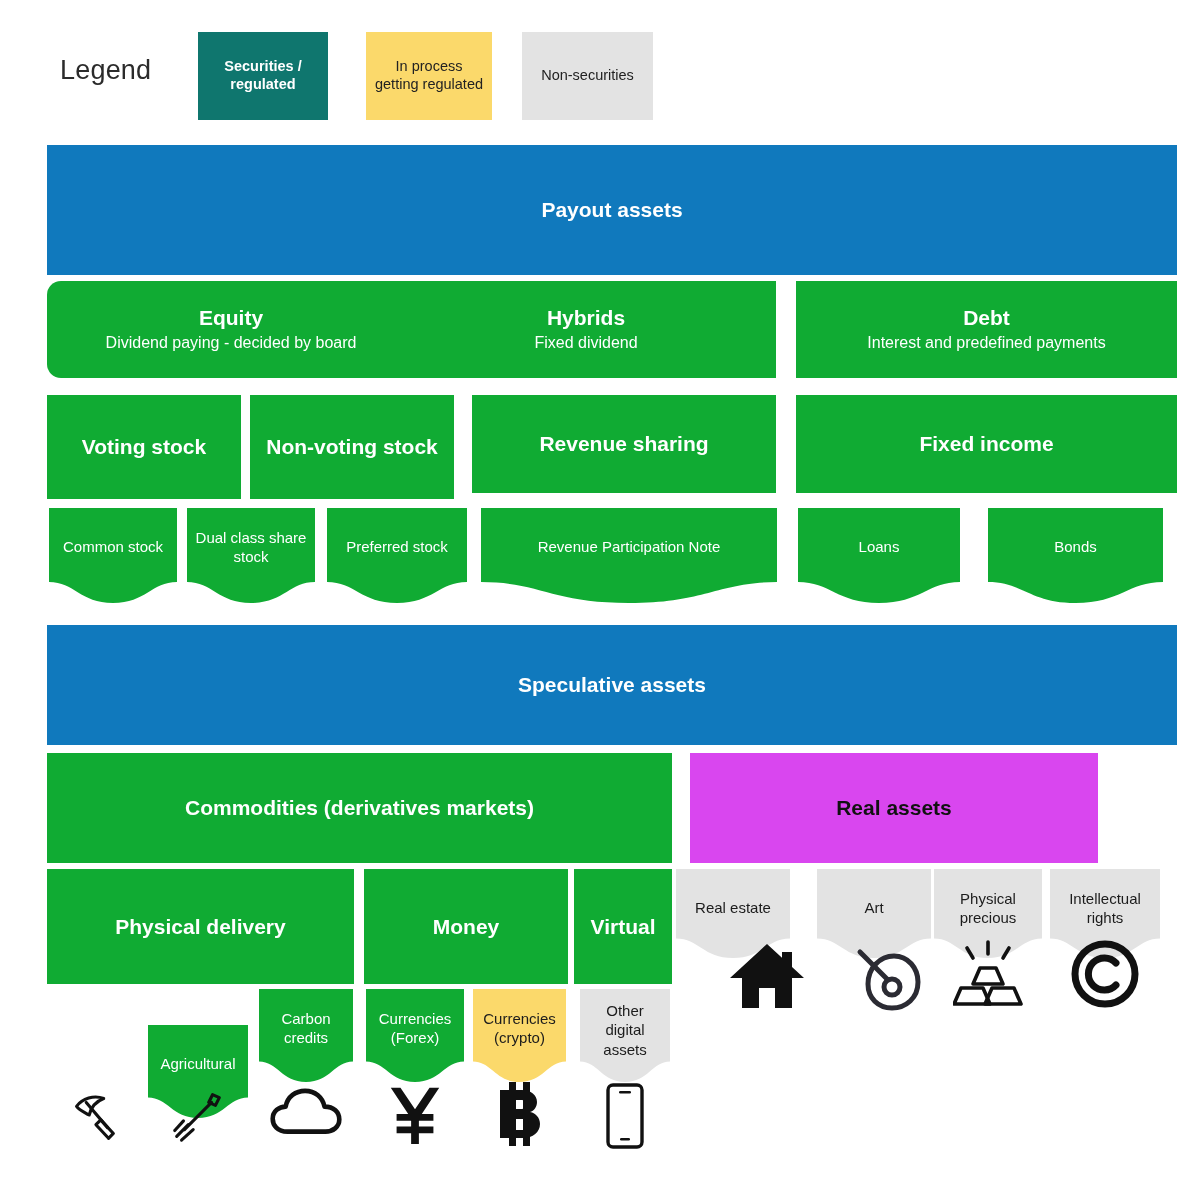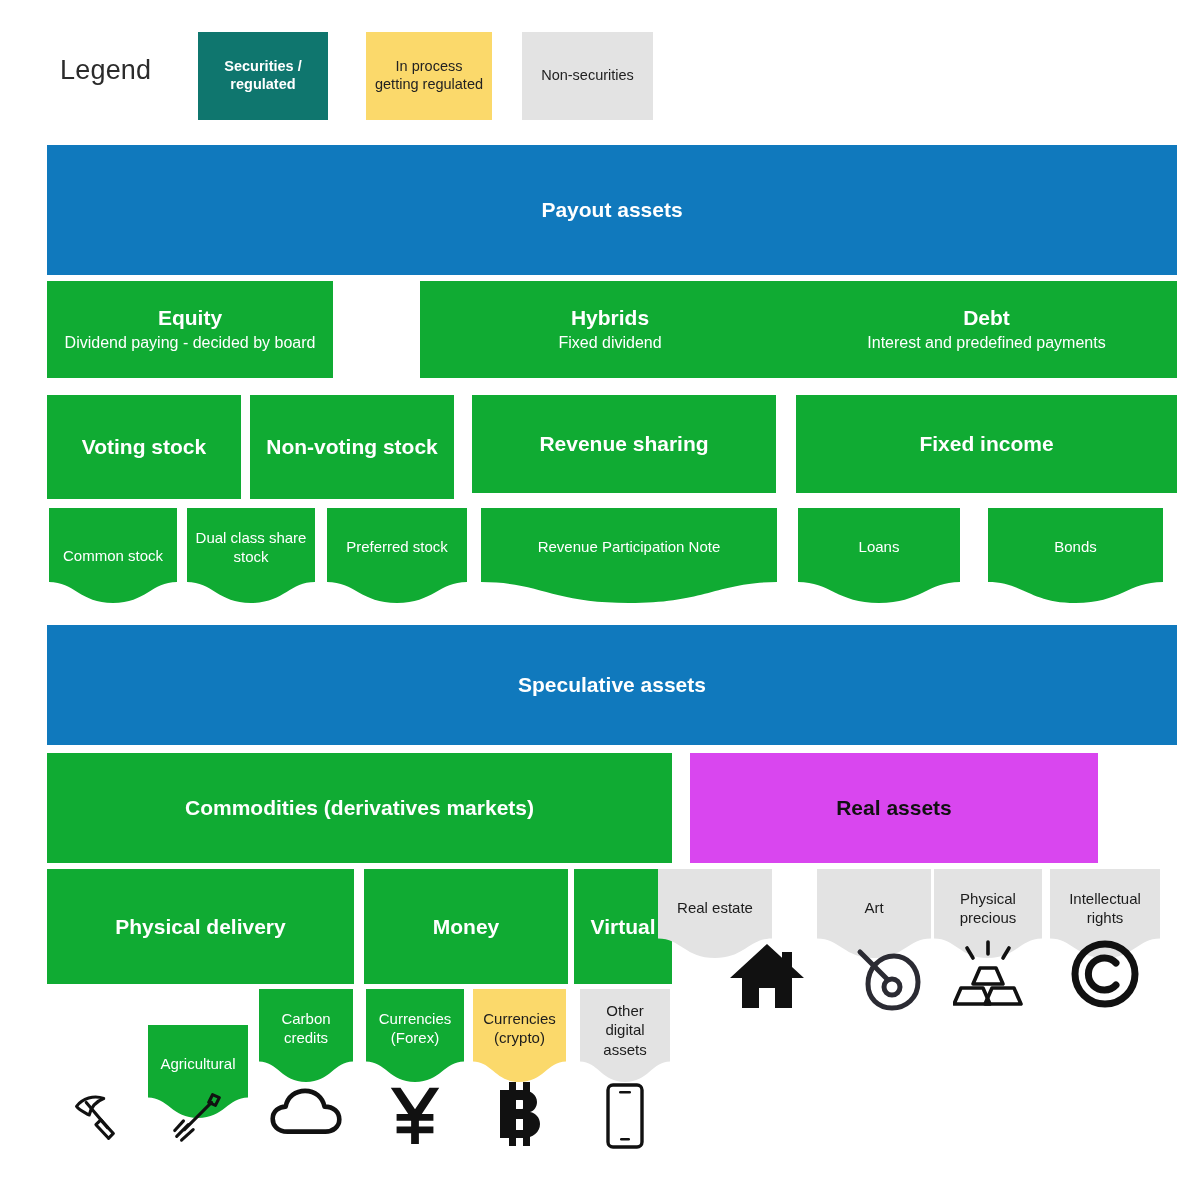--- a/index.html
+++ b/index.html
@@ -65,25 +65,25 @@
     <div class="legend-label">Legend</div>
     <div class="legend-swatch sw-green">Securities / regulated</div>
     <div class="legend-swatch sw-yellow">In process getting regulated</div>
     <div class="legend-swatch sw-gray">Non-securities</div>
   </div>
 
   <div class="box band" style="left:47px;top:145px;width:1130px;height:130px;">
     <span>Payout assets</span>
   </div>
 
-  <div class="box cat" style="left:47px;top:281px;width:286px;height:97px;">
+  <div class="box cat" style="left:47px;top:281px;width:368px;height:97px;border-radius:14px;">
     <span class="t1">Equity</span>
     <span class="t2">Dividend paying - decided by board</span>
   </div>
-  <div class="box cat" style="left:396px;top:281px;width:380px;height:97px;margin-left:24px;">
+  <div class="box cat" style="left:396px;top:281px;width:380px;height:97px;">
     <span class="t1">Hybrids</span>
     <span class="t2">Fixed dividend</span>
   </div>
   <div class="box cat" style="left:796px;top:281px;width:381px;height:97px;">
     <span class="t1">Debt</span>
     <span class="t2">Interest and predefined payments</span>
   </div>
 
   <div class="box sub" style="left:47px;top:395px;width:194px;height:104px;">
     <span>Voting stock</span>
@@ -95,21 +95,21 @@
     <span>Revenue sharing</span>
   </div>
   <div class="box sub" style="left:796px;top:395px;width:381px;height:98px;">
     <span>Fixed income</span>
   </div>
 
   <div class="leaf green" style="left:49px;top:508px;width:128px;height:95px;">
     <svg class="wave" viewBox="0 0 100 100" preserveAspectRatio="none">
       <path d="M0,0 L100,0 L100,78 C80,78 76,100 50,100 C24,100 20,78 0,78 Z" fill="#10ab33"></path>
     </svg>
-    <div class="txt" style="height:78px;margin-top:9px;">Common stock</div>
+    <div class="txt" style="height:78px;">Common stock</div>
   </div>
 
   <div class="leaf green" style="left:187px;top:508px;width:128px;height:95px;">
     <svg class="wave" viewBox="0 0 100 100" preserveAspectRatio="none">
       <path d="M0,0 L100,0 L100,78 C80,78 76,100 50,100 C24,100 20,78 0,78 Z" fill="#10ab33"></path>
     </svg>
     <div class="txt" style="height:78px;">Dual class share stock</div>
   </div>
 
   <div class="leaf green" style="left:327px;top:508px;width:140px;height:95px;">
@@ -226,21 +226,21 @@
     </svg>
   </div>
   <div class="icon-slot" style="left:580px;top:1082px;width:90px;height:74px;">
     <svg width="40" height="68" viewBox="0 0 40 68" fill="none" stroke="#111" stroke-width="3.4" stroke-linejoin="round">
       <rect x="3" y="3" width="34" height="62" rx="5"></rect>
       <rect x="14" y="9" width="12" height="2.6" rx="1.3" fill="#111" stroke="none"></rect>
       <rect x="15" y="56" width="10" height="2.6" rx="1.3" fill="#111" stroke="none"></rect>
     </svg>
   </div>
 
-  <div class="leaf grayleaf" style="left:658px;top:869px;width:114px;height:89px;">
+  <div class="leaf grayleaf" style="left:676px;top:869px;width:114px;height:89px;">
     <svg class="wave" viewBox="0 0 100 100" preserveAspectRatio="none">
       <path d="M0,0 L100,0 L100,78 C80,78 76,100 50,100 C24,100 20,78 0,78 Z" fill="#e3e3e3"></path>
     </svg>
     <div class="txt" style="height:78px;">Real estate</div>
   </div>
   <div class="leaf grayleaf" style="left:817px;top:869px;width:114px;height:89px;">
     <svg class="wave" viewBox="0 0 100 100" preserveAspectRatio="none">
       <path d="M0,0 L100,0 L100,78 C80,78 76,100 50,100 C24,100 20,78 0,78 Z" fill="#e3e3e3"></path>
     </svg>
     <div class="txt" style="height:78px;">Art</div>

